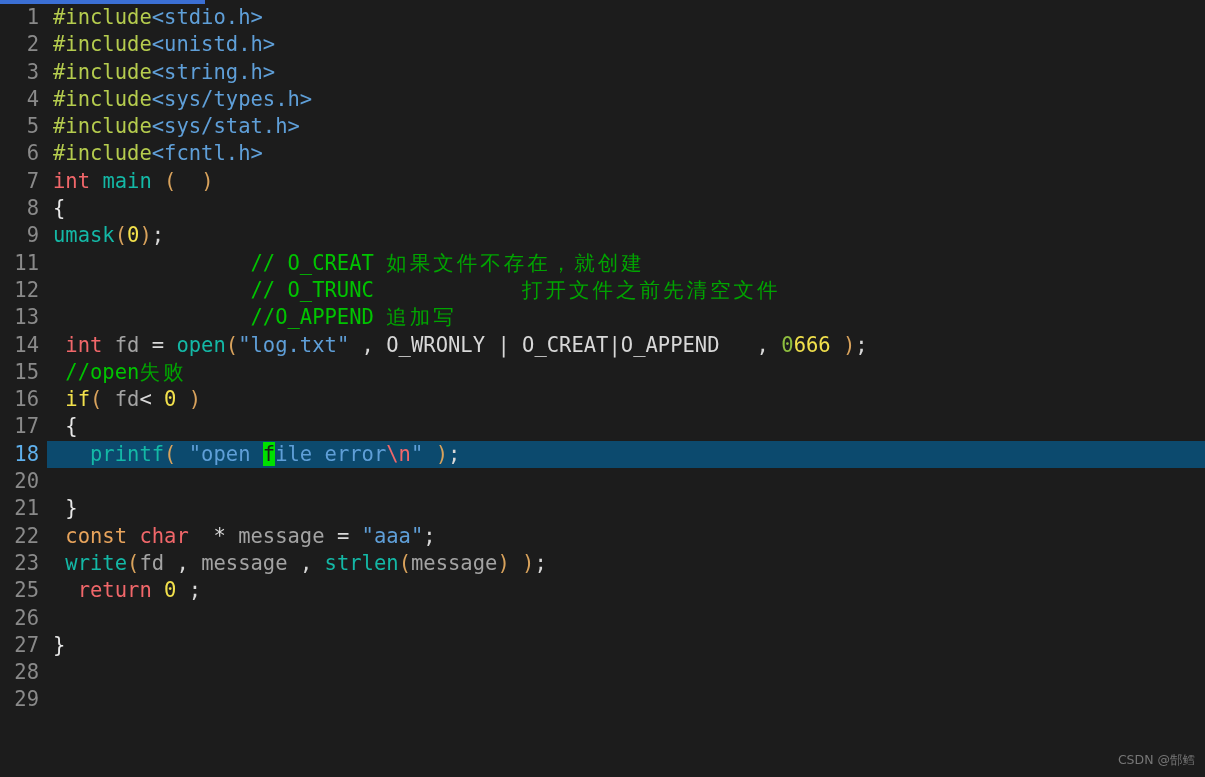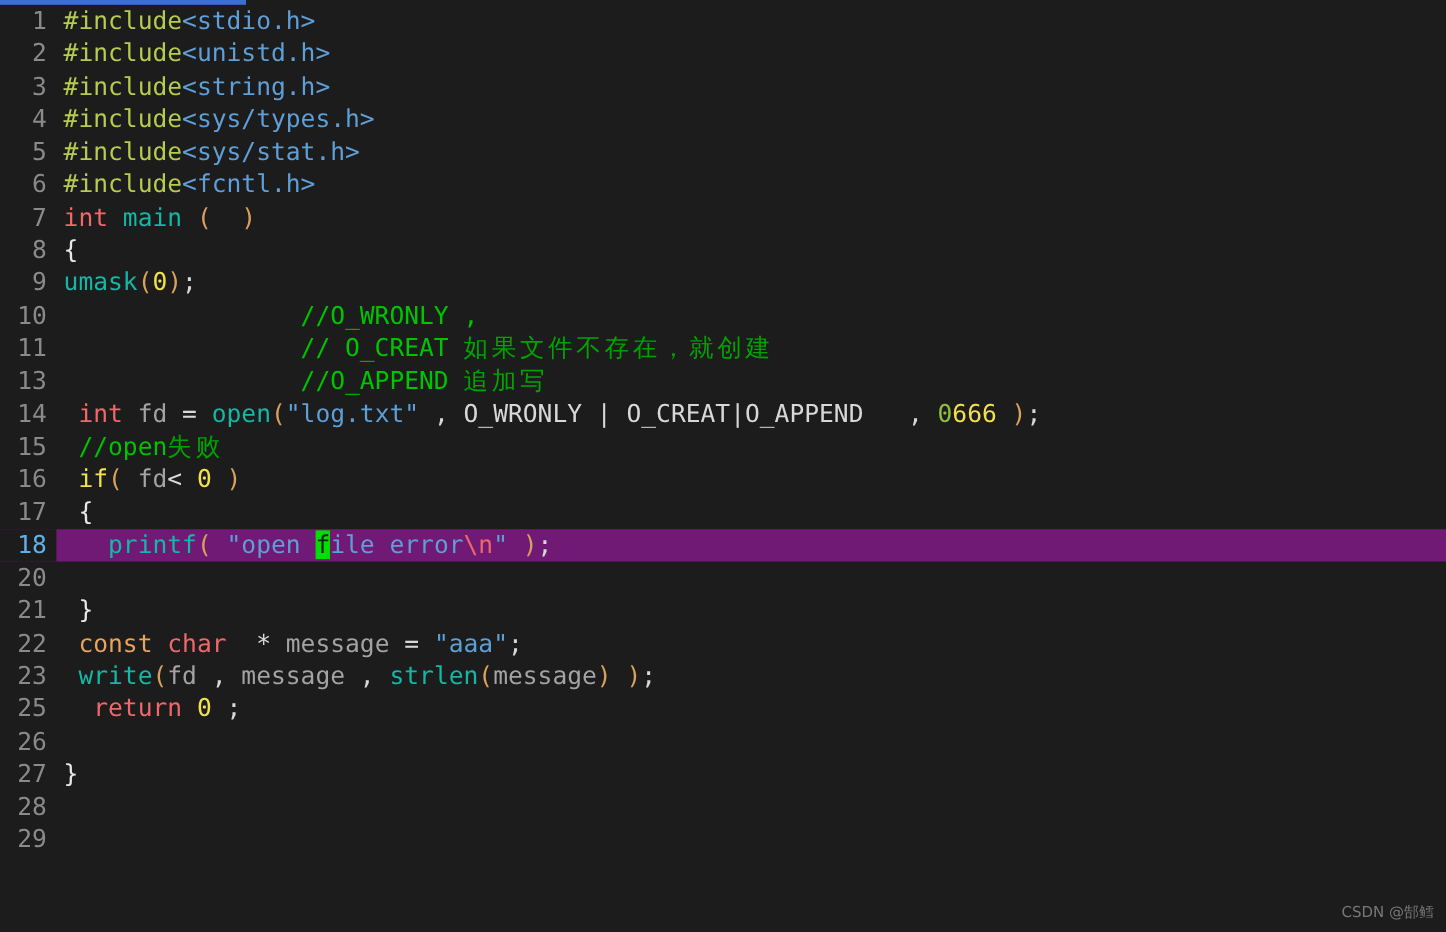--- a/index.html
+++ b/index.html
@@ -43,21 +43,21 @@
     position: relative;
     display: flex;
     align-items: baseline;
     height: 27.3px;
     line-height: 27.3px;
     white-space: pre;
     font-size: 20.5px;
   }
 
   .code-line.current {
-    background: #701a75;
+    background: #0c4a6e;
     justify-content: flex-end;
   }
   .code-line.current .gutter {
     background: #1c1c1c;
   }
 
   .gutter {
     flex: 0 0 auto;
     width: 47px;
     text-align: right;
@@ -160,30 +160,30 @@
     <div class="code-line">
       <span class="gutter">8</span>
       <span class="content"><span class="tok-brace">{</span></span>
     </div>
 
     <div class="code-line">
       <span class="gutter">9</span>
       <span class="content"><span class="tok-fn">umask</span><span class="tok-paren">(</span><span class="tok-num">0</span><span class="tok-paren">)</span><span class="tok-punc">;</span></span>
     </div>
 
-    <div class="code-line">
-      <span class="gutter">10</span>
-      <span class="content"><span class="tok-cmt">                //O_WRONLY ,</span></span>
-    </div>
 
     <div class="code-line">
       <span class="gutter">11</span>
       <span class="content"><span class="tok-cmt">                // O_CREAT </span><span class="tok-cmt-cjk">如果文件不存在，就创建</span></span>
     </div>
 
+    <div class="code-line">
+      <span class="gutter">12</span>
+      <span class="content"><span class="tok-cmt">                // O_TRUNC            </span><span class="tok-cmt-cjk">打开文件之前先清空文件</span></span>
+    </div>
 
     <div class="code-line">
       <span class="gutter">13</span>
       <span class="content"><span class="tok-cmt">                //O_APPEND </span><span class="tok-cmt-cjk">追加写</span></span>
     </div>
 
     <div class="code-line">
       <span class="gutter">14</span>
       <span class="content"> <span class="tok-kw">int</span> <span class="tok-var">fd</span> <span class="tok-op">=</span> <span class="tok-fn">open</span><span class="tok-paren">(</span><span class="tok-str">"log.txt"</span> <span class="tok-punc">,</span> <span class="tok-macro">O_WRONLY</span> <span class="tok-punc">|</span> <span class="tok-macro">O_CREAT</span><span class="tok-punc">|</span><span class="tok-macro">O_APPEND</span>   <span class="tok-punc">,</span> <span class="tok-num-oct0">0</span><span class="tok-num">666</span> <span class="tok-paren">)</span><span class="tok-punc">;</span></span>
     </div>

